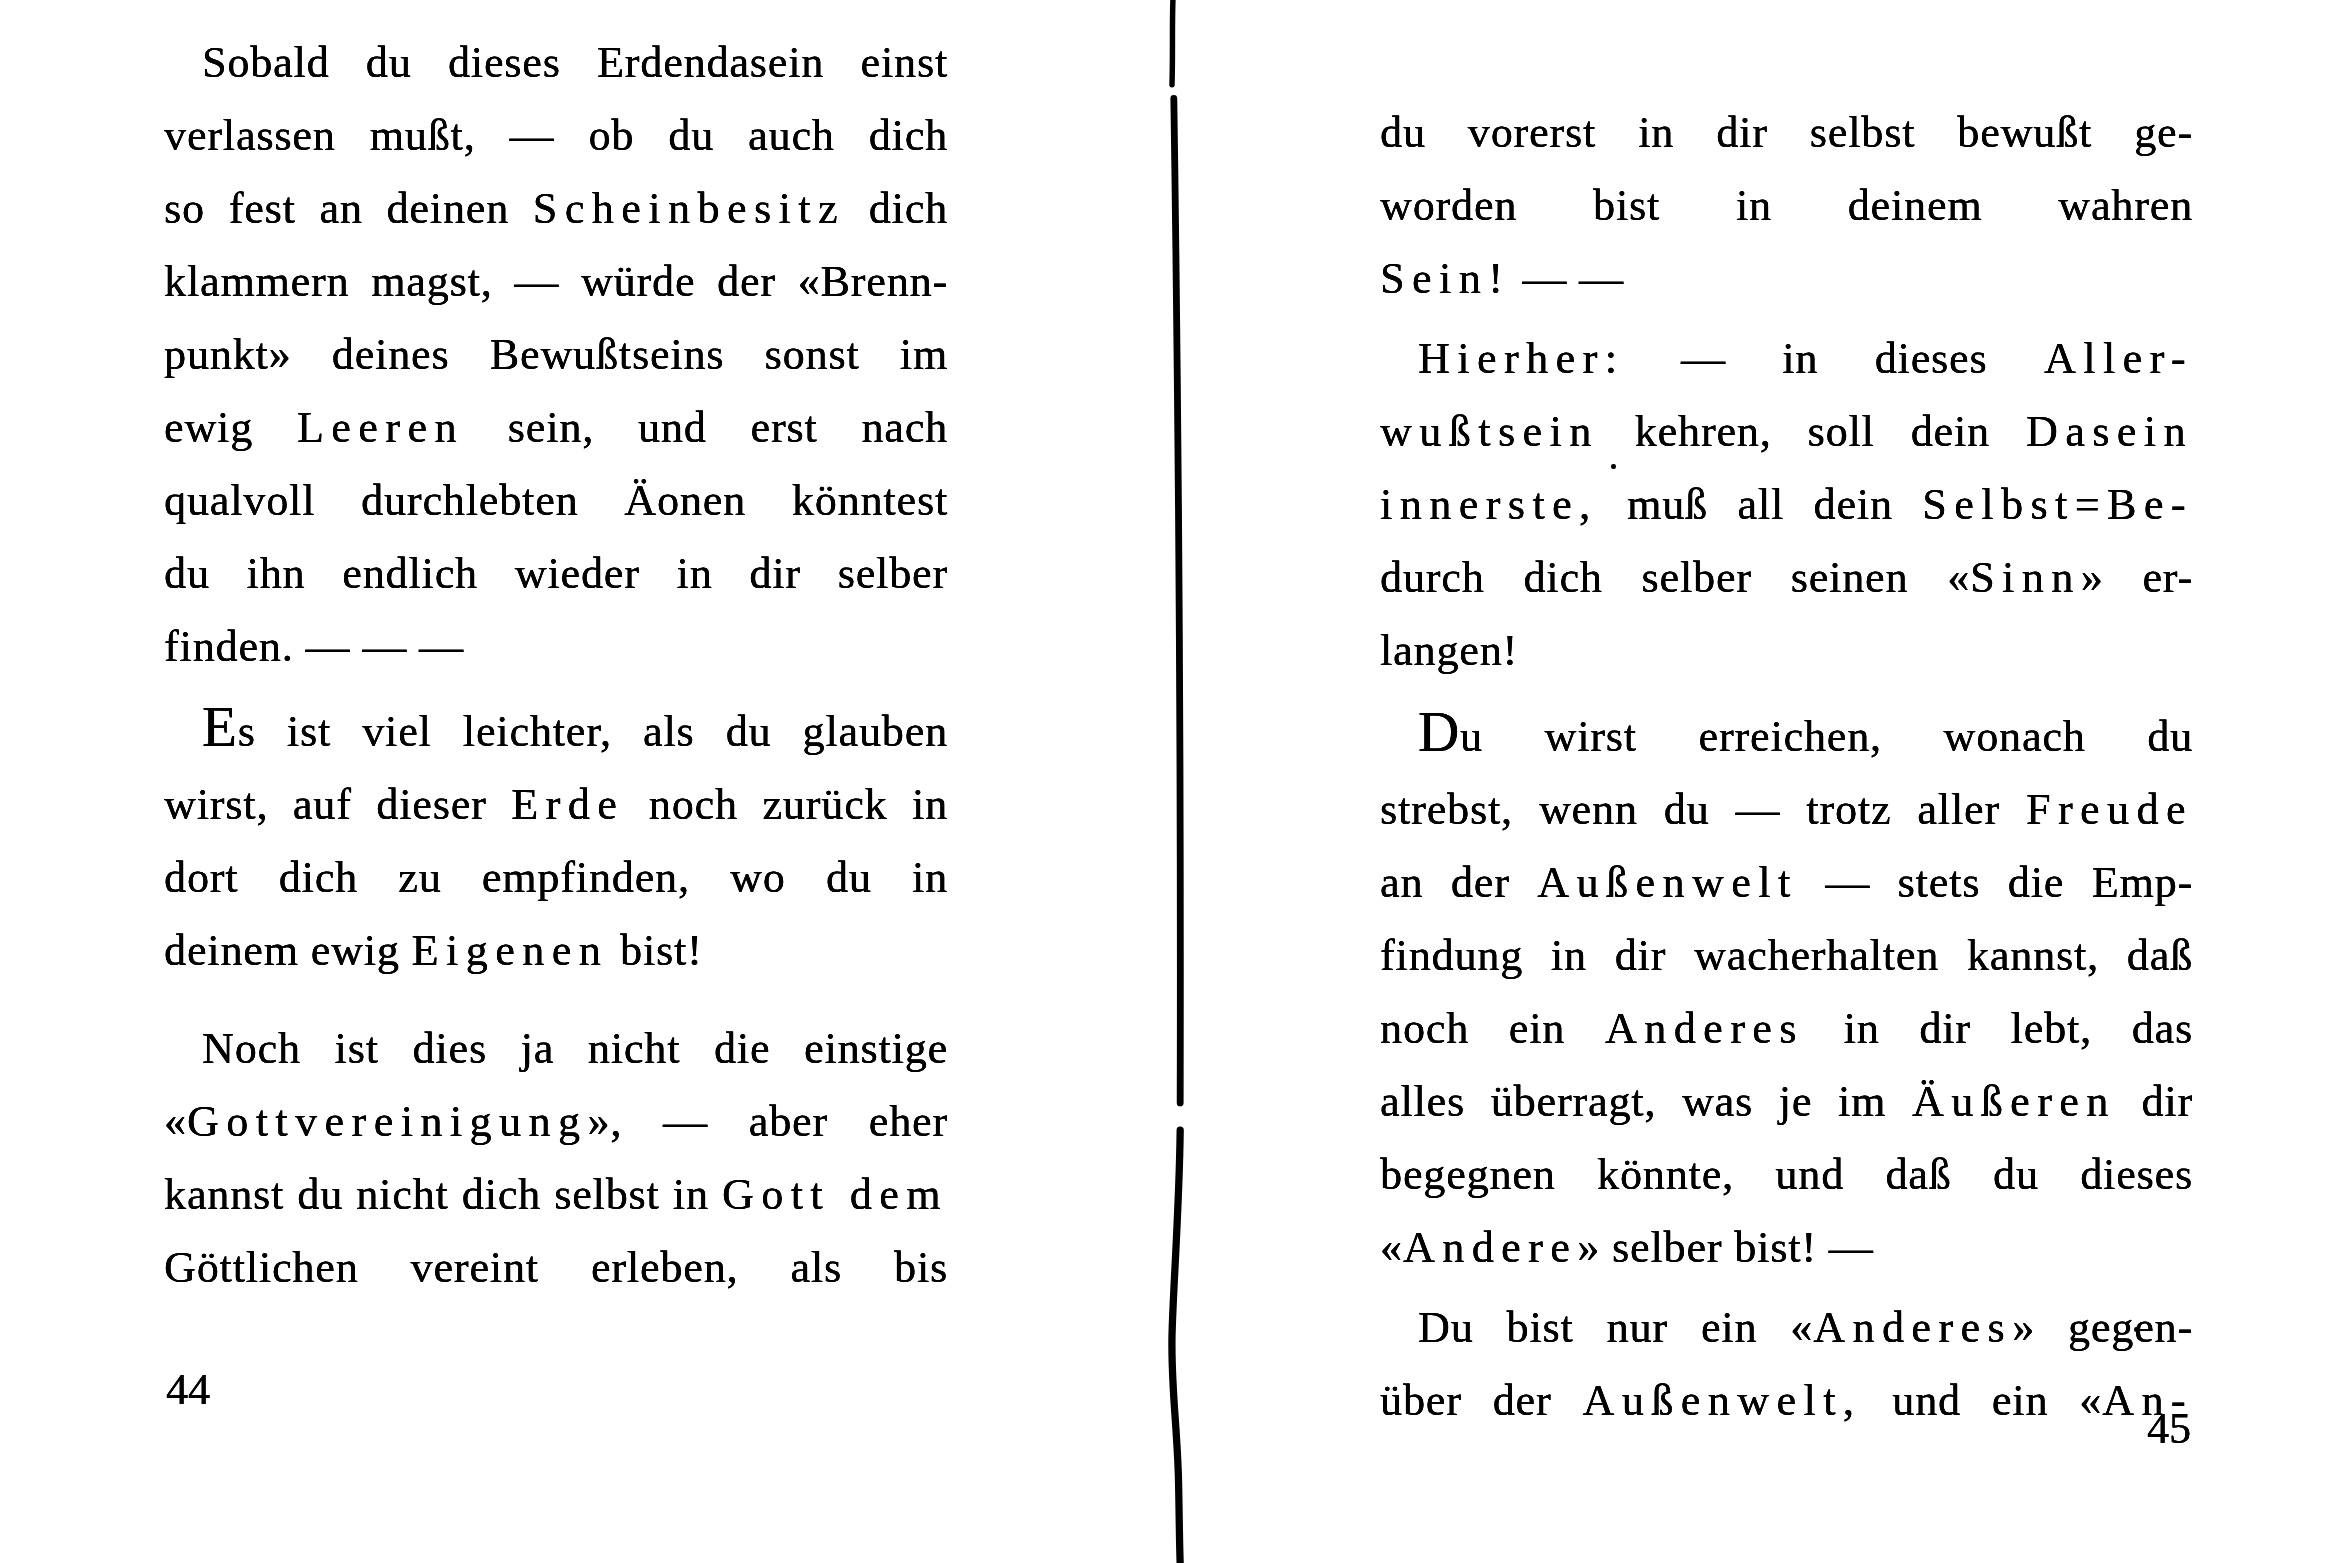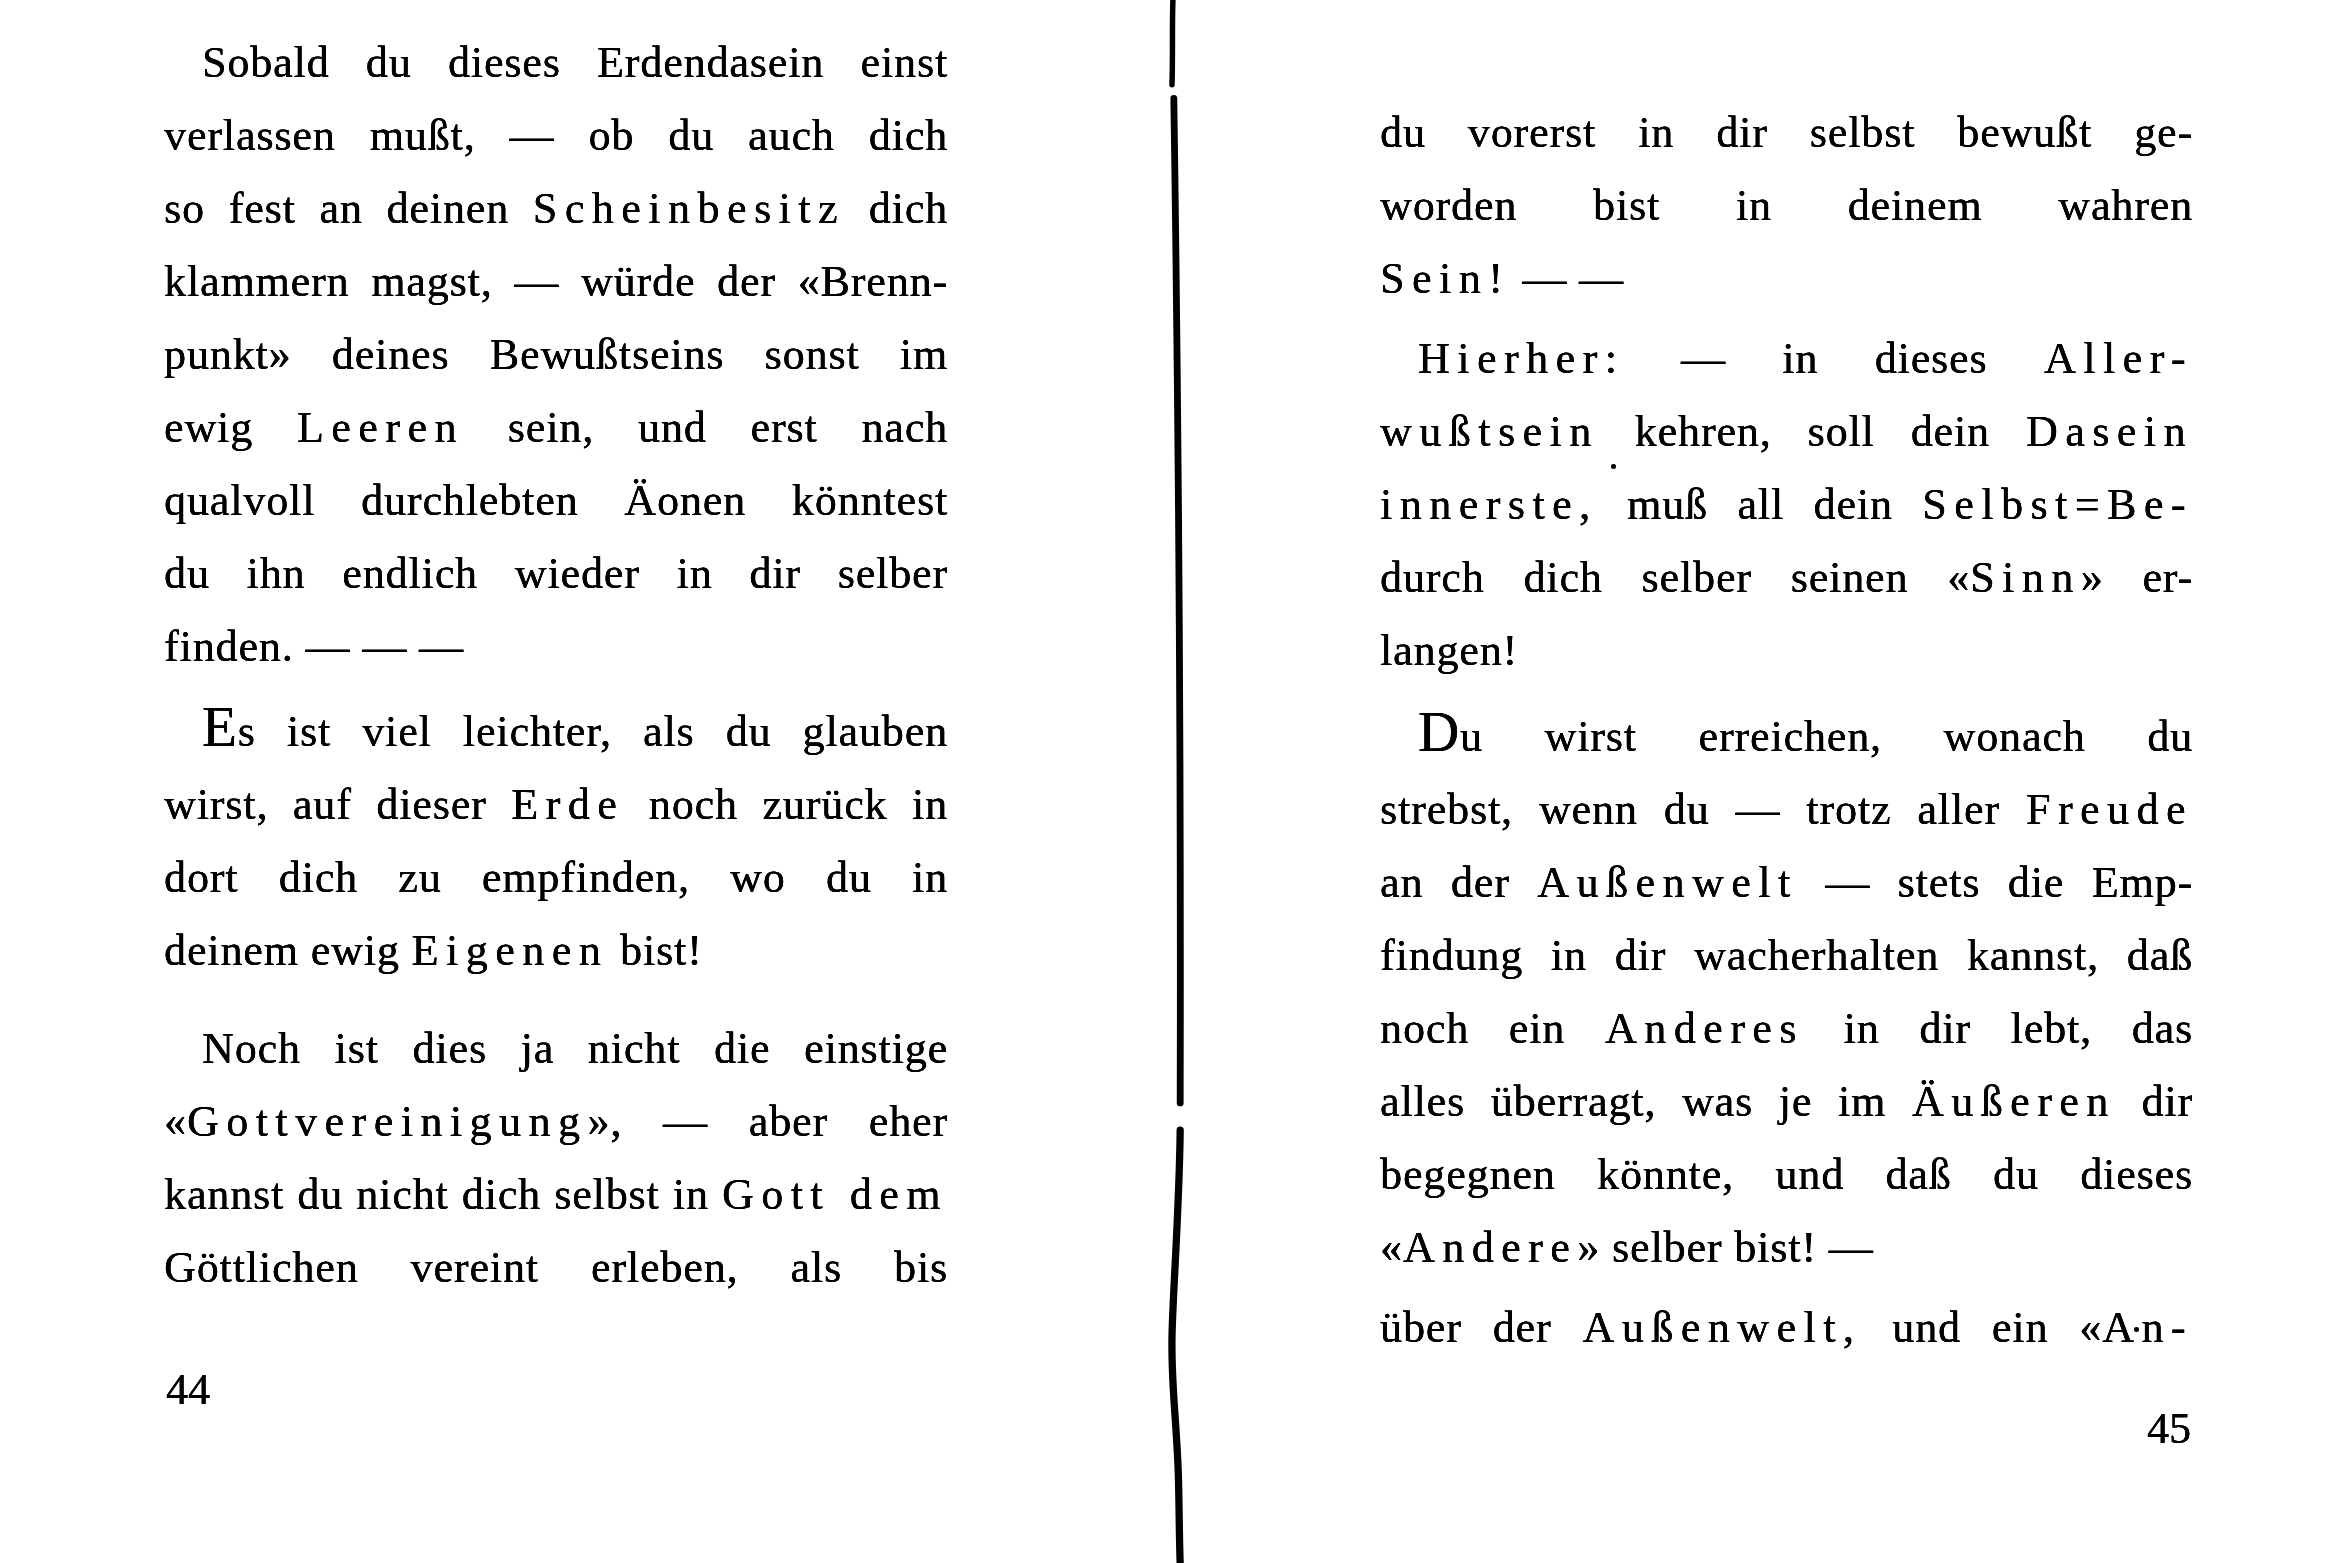--- a/index.html
+++ b/index.html
@@ -80,20 +80,21 @@
         <div class="line just indent"><span class="lead">D</span><span>u wirst erreichen, wonach du</span></div>
         <div class="line just"><span>strebst, wenn du — trotz aller </span><span class="sp">Freude</span></div>
         <div class="line just"><span>an der </span><span class="sp">Außenwelt</span><span> — stets die Emp-</span></div>
         <div class="line just"><span>findung in dir wacherhalten kannst, daß</span></div>
         <div class="line just"><span>noch ein </span><span class="sp">Anderes</span><span> in dir lebt, das</span></div>
         <div class="line just"><span>alles überragt, was je im </span><span class="sp">Äußeren</span><span> dir</span></div>
         <div class="line just"><span>begegnen könnte, und daß du dieses</span></div>
         <div class="line"><span>«</span><span class="sp">Andere</span><span>» selber bist! —</span></div>
       </div>
       <div class="para">
+        <div class="line just indent"><span>Du bist nur ein «</span><span class="sp">Anderes</span><span>» gegen-</span></div>
         <div class="line just"><span>über der </span><span class="sp">Außenwelt,</span><span> und ein «</span><span class="sp">An-</span></div>
       </div>
     </div>
 
   <div class="pagenum pn-left">44</div>
 
   <div class="pagenum pn-right">45</div>
 
   <svg class="crease" viewBox="0 0 44 1720" aria-hidden="true">
     <path d="M12,0 C11,30 12,62 11,93" stroke="#000" stroke-width="6" fill="none" stroke-linecap="round"></path>

